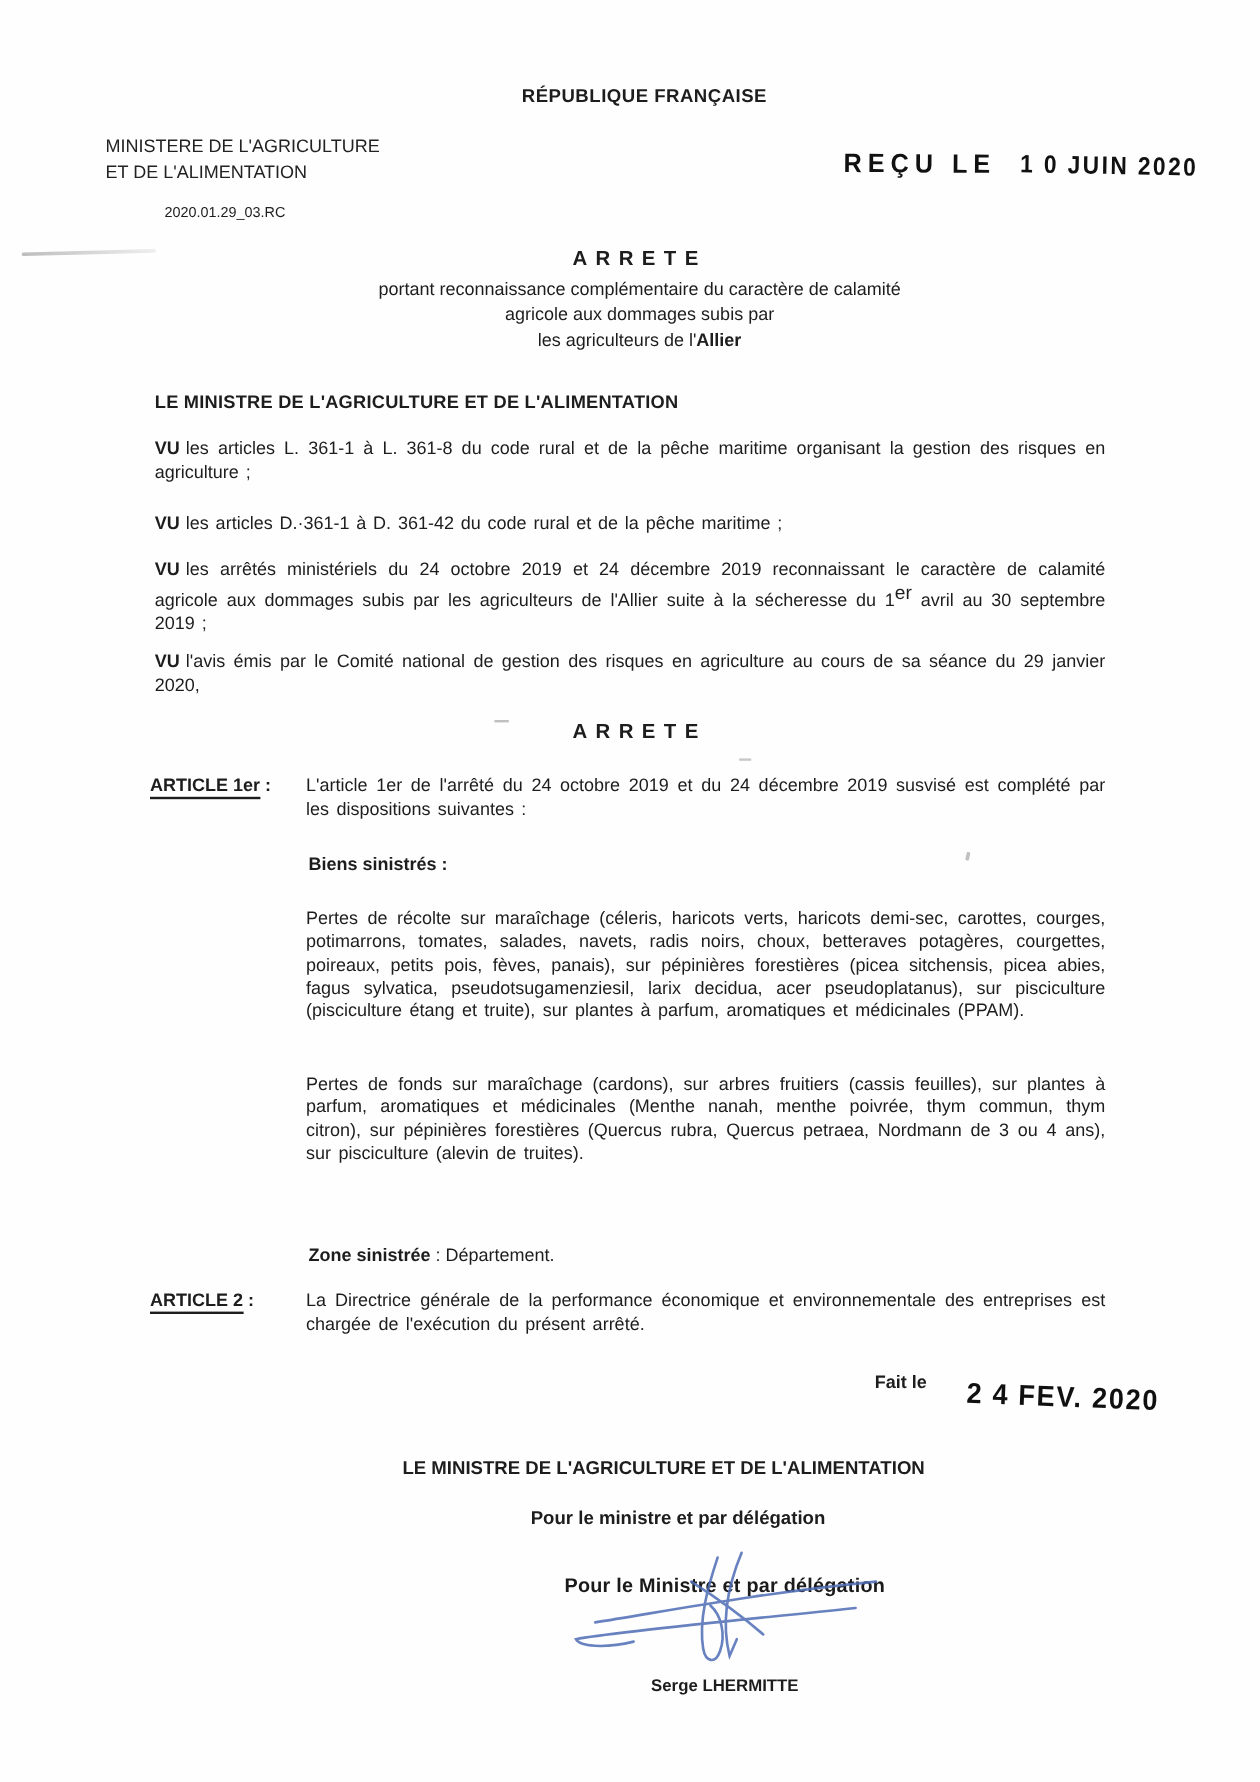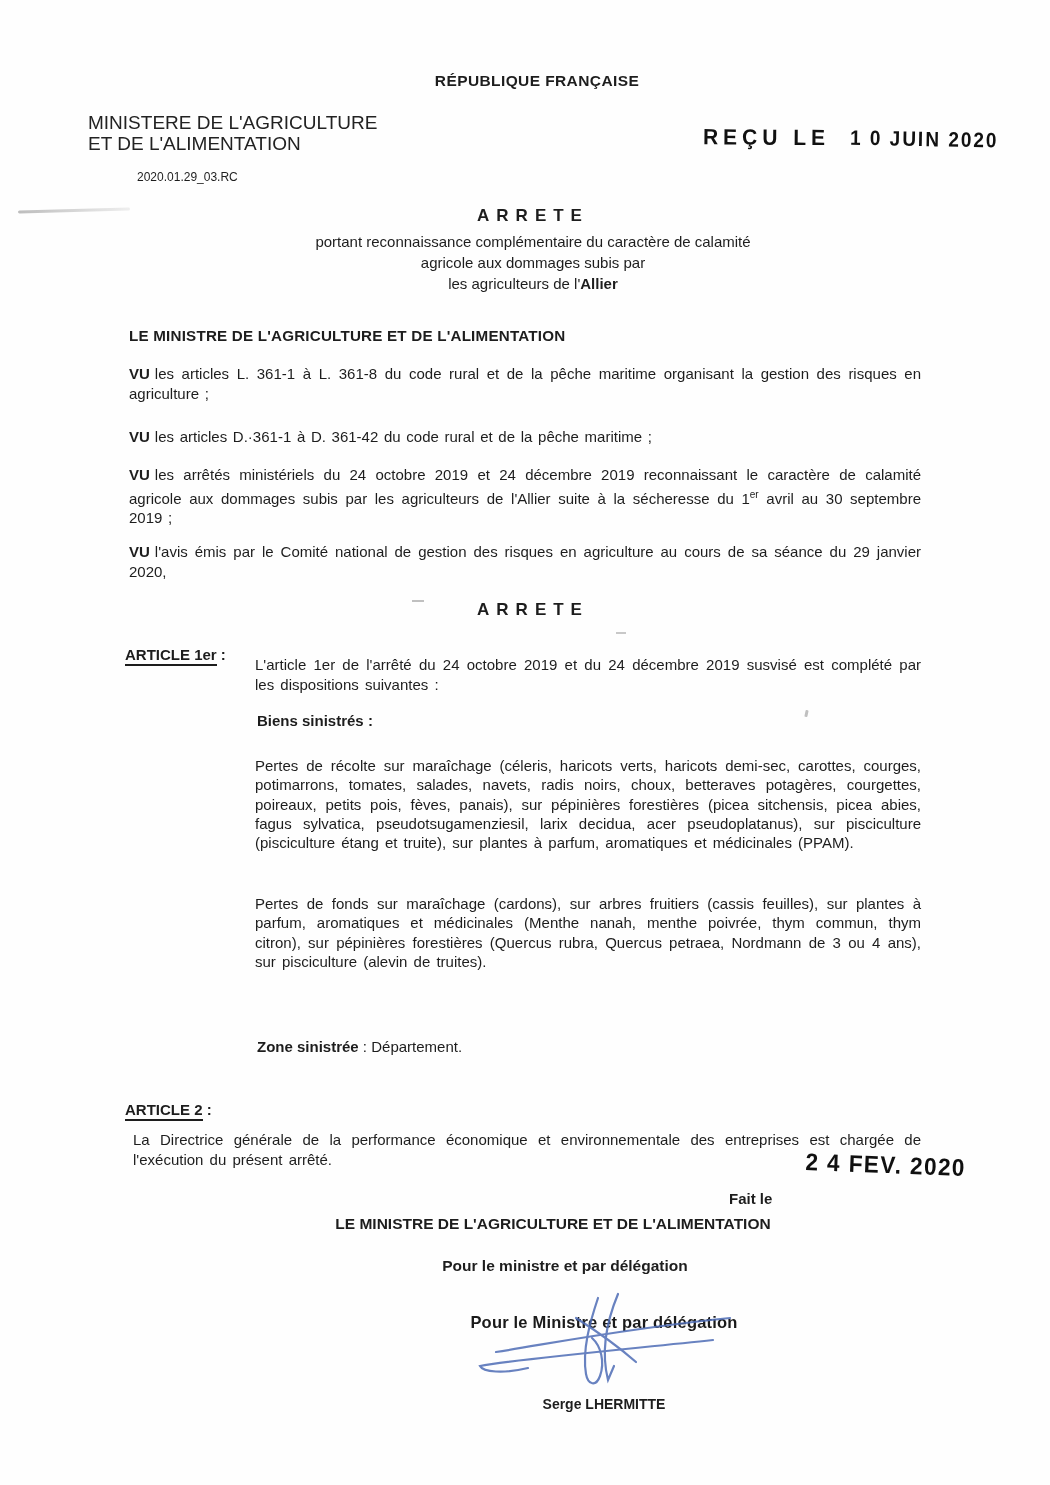--- a/index.html
+++ b/index.html
@@ -21,21 +21,21 @@
   .republic {
     top: 72px; left: 0; right: 0;
     text-align: center;
     font-weight: bold;
     font-size: 15.5px;
     letter-spacing: 0.4px;
     transform: translateX(12px);
   }
   .ministry {
     top: 112px; left: 88px;
-    font-size: 19px;
+    font-size: 15px;
     line-height: 21px;
     color: #222;
   }
   .received-stamp {
     top: 126px; left: 703px;
     white-space: nowrap;
     transform: rotate(0.4deg);
     color: #111;
   }
   .received-stamp .stamp-label {
@@ -108,55 +108,54 @@
     letter-spacing: 7px;
     transform: translateX(8px);
   }
 
   .article-row {
     left: 125px; width: 796px;
     display: flex;
     line-height: 20px;
   }
   .article-row-1 { top: 645px; }
-  .article-row-2 { top: 1100px; flex-direction: column; }
+  .article-row-2 { top: 1074px; }
   .article-label {
     flex: none;
     width: 122px;
     font-weight: bold;
     white-space: nowrap;
   }
   .article-label .underlined {
     border-bottom: 2px solid currentColor;
     padding-bottom: 1px;
   }
   .article-text {
     flex: 1;
     margin-left: 8px;
     text-align: justify;
     word-spacing: 2px;
-    margin-top: 10px;
   }
 
   .biens-heading {
     top: 712px; left: 257px;
     font-weight: bold;
   }
   .indent-par {
     left: 255px; width: 666px;
     text-align: justify;
     line-height: 19.3px;
     word-spacing: 2px;
   }
   .par-recolte { top: 756px; }
   .par-fonds { top: 894px; }
   .zone-line { top: 1038px; left: 257px; }
 
   .fait-le {
-    top: 1190px; left: 729px;
+    top: 1144px; left: 729px;
     font-weight: bold;
   }
   .date-stamp {
     top: 1148px; left: 806px;
     font-weight: bold;
     font-size: 24px;
     letter-spacing: 1.5px;
     white-space: nowrap;
     color: #101010;
     transform: rotate(2.2deg) scaleX(0.94);
@@ -186,21 +185,21 @@
   .signature-svg {
     top: 1288px; left: 468px;
     pointer-events: none;
   }
   .signatory {
     top: 1396px; left: 454px; width: 300px;
     text-align: center;
     font-weight: bold;
     font-size: 14px;
   }
-  sup { font-size: 10px; }
+  sup { font-size: 16px; }
 </style>
 </head>
 <body>
 
 <div class="page">
 
   <div class="abs republic">RÉPUBLIQUE FRANÇAISE</div>
 
   <div class="abs ministry">
     <div>MINISTERE DE L'AGRICULTURE</div>

